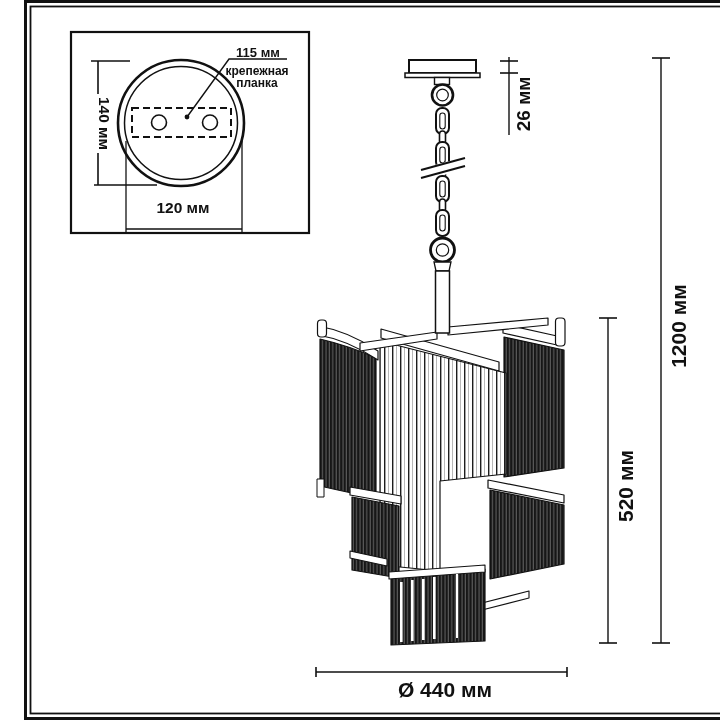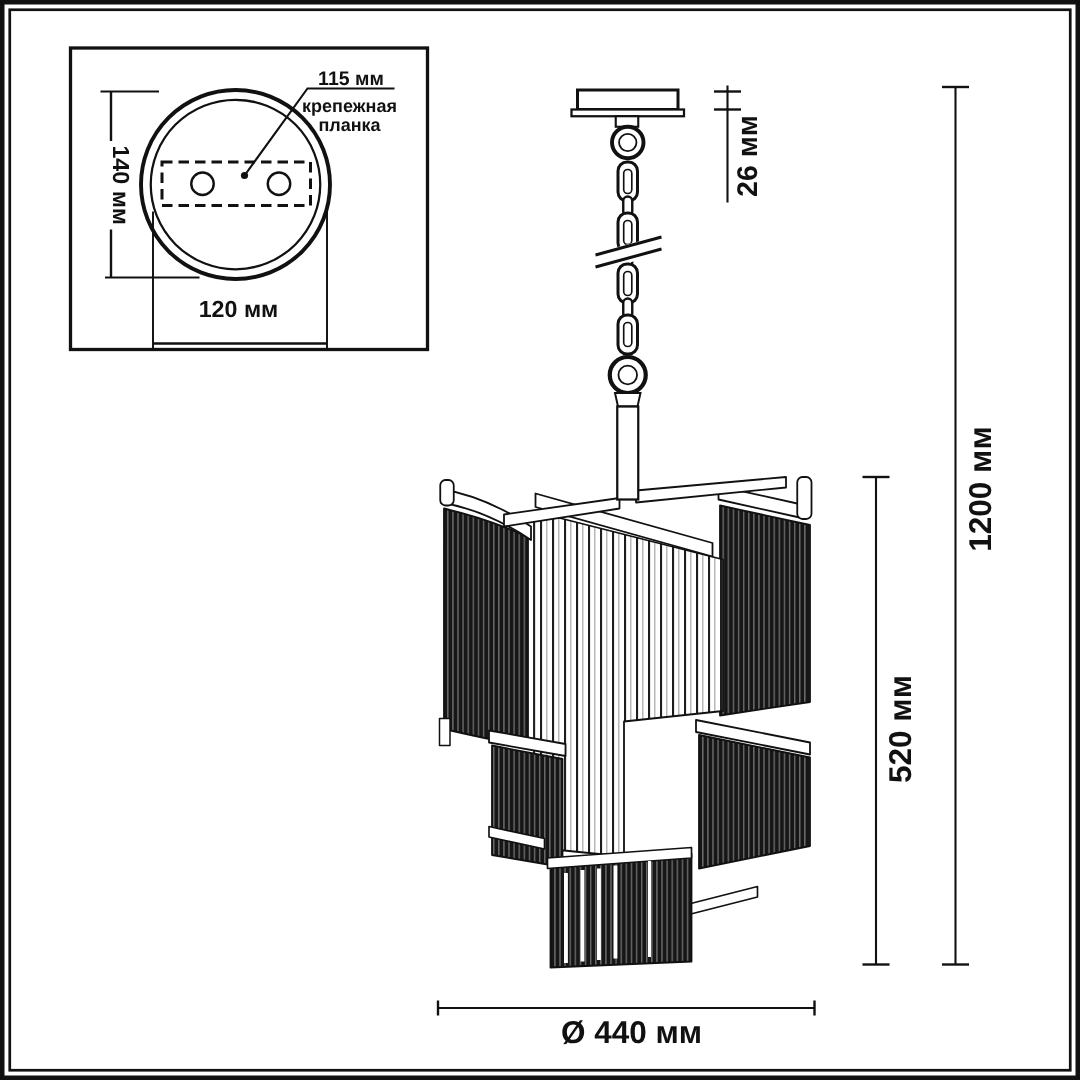--- a/index.html
+++ b/index.html
@@ -1,20 +1,21 @@
 <!DOCTYPE html>
 <html><head>
 <meta charset="utf-8">
 <style>
   html, body { margin: 0; padding: 0; background: #ffffff; }
   .canvas {
     position: relative;
     width: 584px; height: 720px;
     background: #ffffff;
     font-family: "Liberation Sans", "DejaVu Sans", sans-serif;
+    padding-left: 24px;
   }
   svg { display: block; }
   text {
     fill: #111111;
     font-family: "Liberation Sans", "DejaVu Sans", sans-serif;
     font-weight: 600;
   }
   .t-inset-small { font-size: 13px; }
   .t-inset-name  { font-size: 12px; }
   .t-inset-dim   { font-size: 15.5px; }

